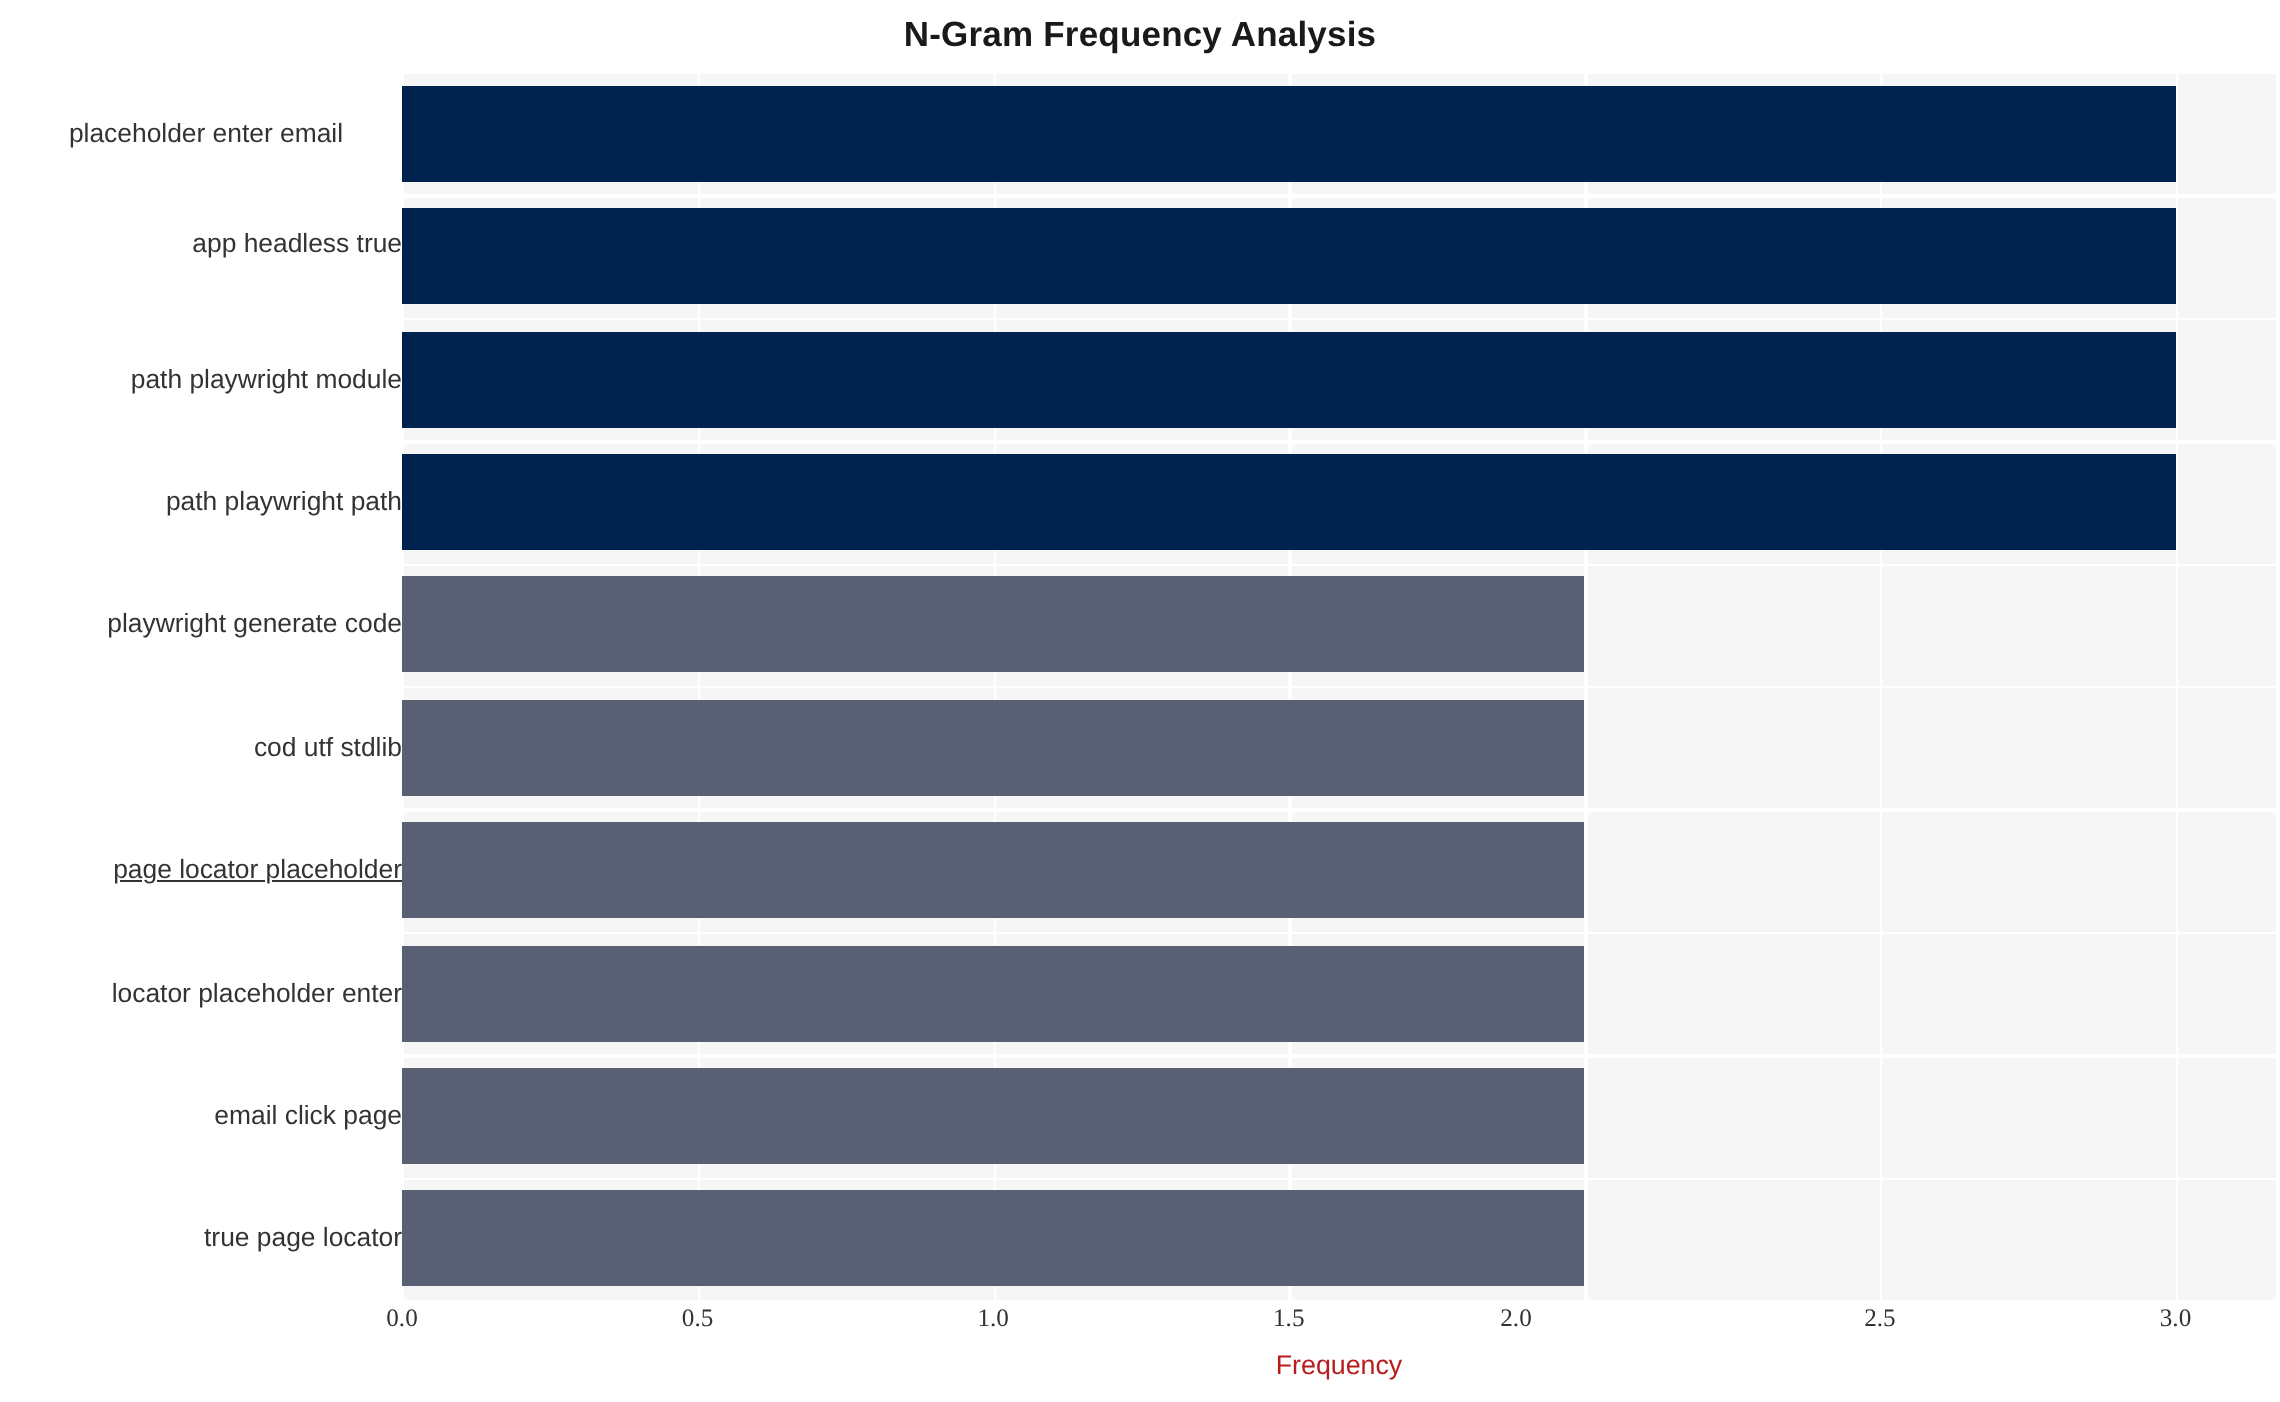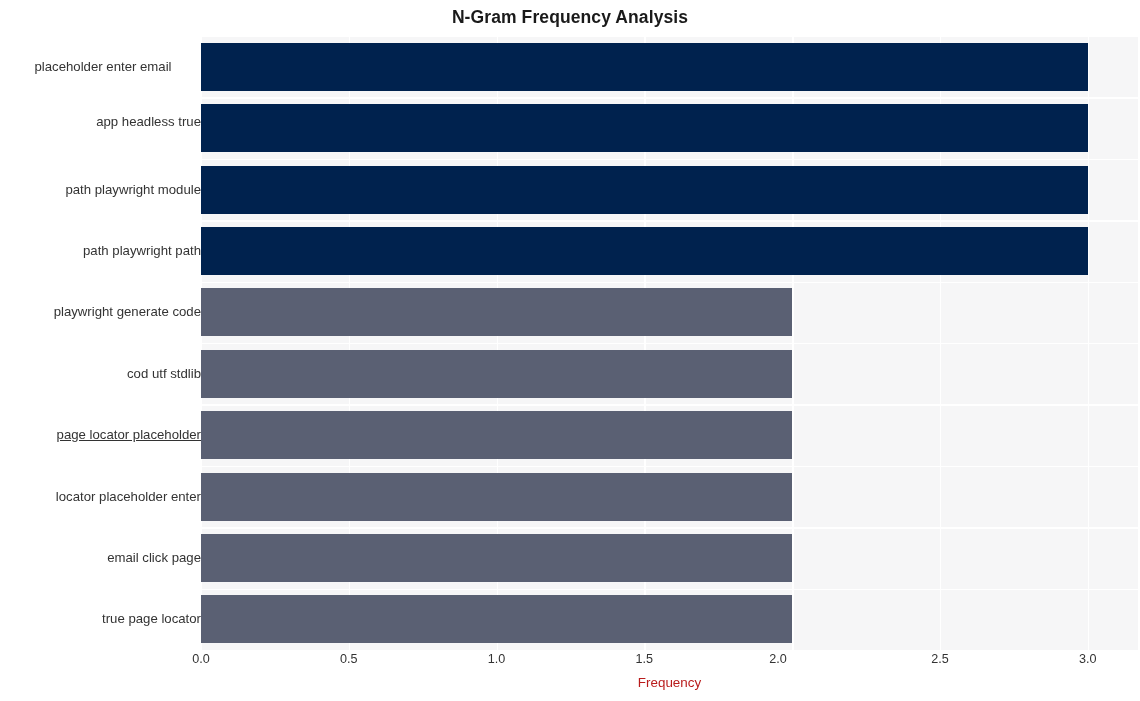--- a/index.html
+++ b/index.html
@@ -94,20 +94,21 @@
     width: 937px;
     height: 22px;
   }
   .xtick {
     position: absolute;
     top: 0;
     transform: translateX(-50%);
     font-size: 12.6px;
     color: #333333;
     white-space: nowrap;
+    font-family: Liberation Serif, serif;
   }
 
   #x-axis-label {
     position: absolute;
     left: 201px;
     top: 675px;
     width: 937px;
     text-align: center;
     font-size: 13.4px;
     color: #b91c1c;
@@ -165,20 +166,20 @@
       <div class="ytick" style="top: 453.5px;">locator placeholder enter</div>
       <div class="ytick" style="top: 514.9px;">email click page</div>
       <div class="ytick" style="top: 576.3px;">true page locator</div>
     </div>
 
   <div id="x-tick-layer">
       <div class="xtick" style="left: 0px;">0.0</div>
       <div class="xtick" style="left: 147.792px;">0.5</div>
       <div class="xtick" style="left: 295.584px;">1.0</div>
       <div class="xtick" style="left: 443.375px;">1.5</div>
-      <div class="xtick" style="left: 577px; text-align: right;">2.0</div>
+      <div class="xtick" style="left: 557px; text-align: right;">2.0</div>
       <div class="xtick" style="left: 738.959px;">2.5</div>
       <div class="xtick" style="left: 886.751px;">3.0</div>
     </div>
 
   <div id="x-axis-label">Frequency</div>
 
 </div>
 
 </body></html>

